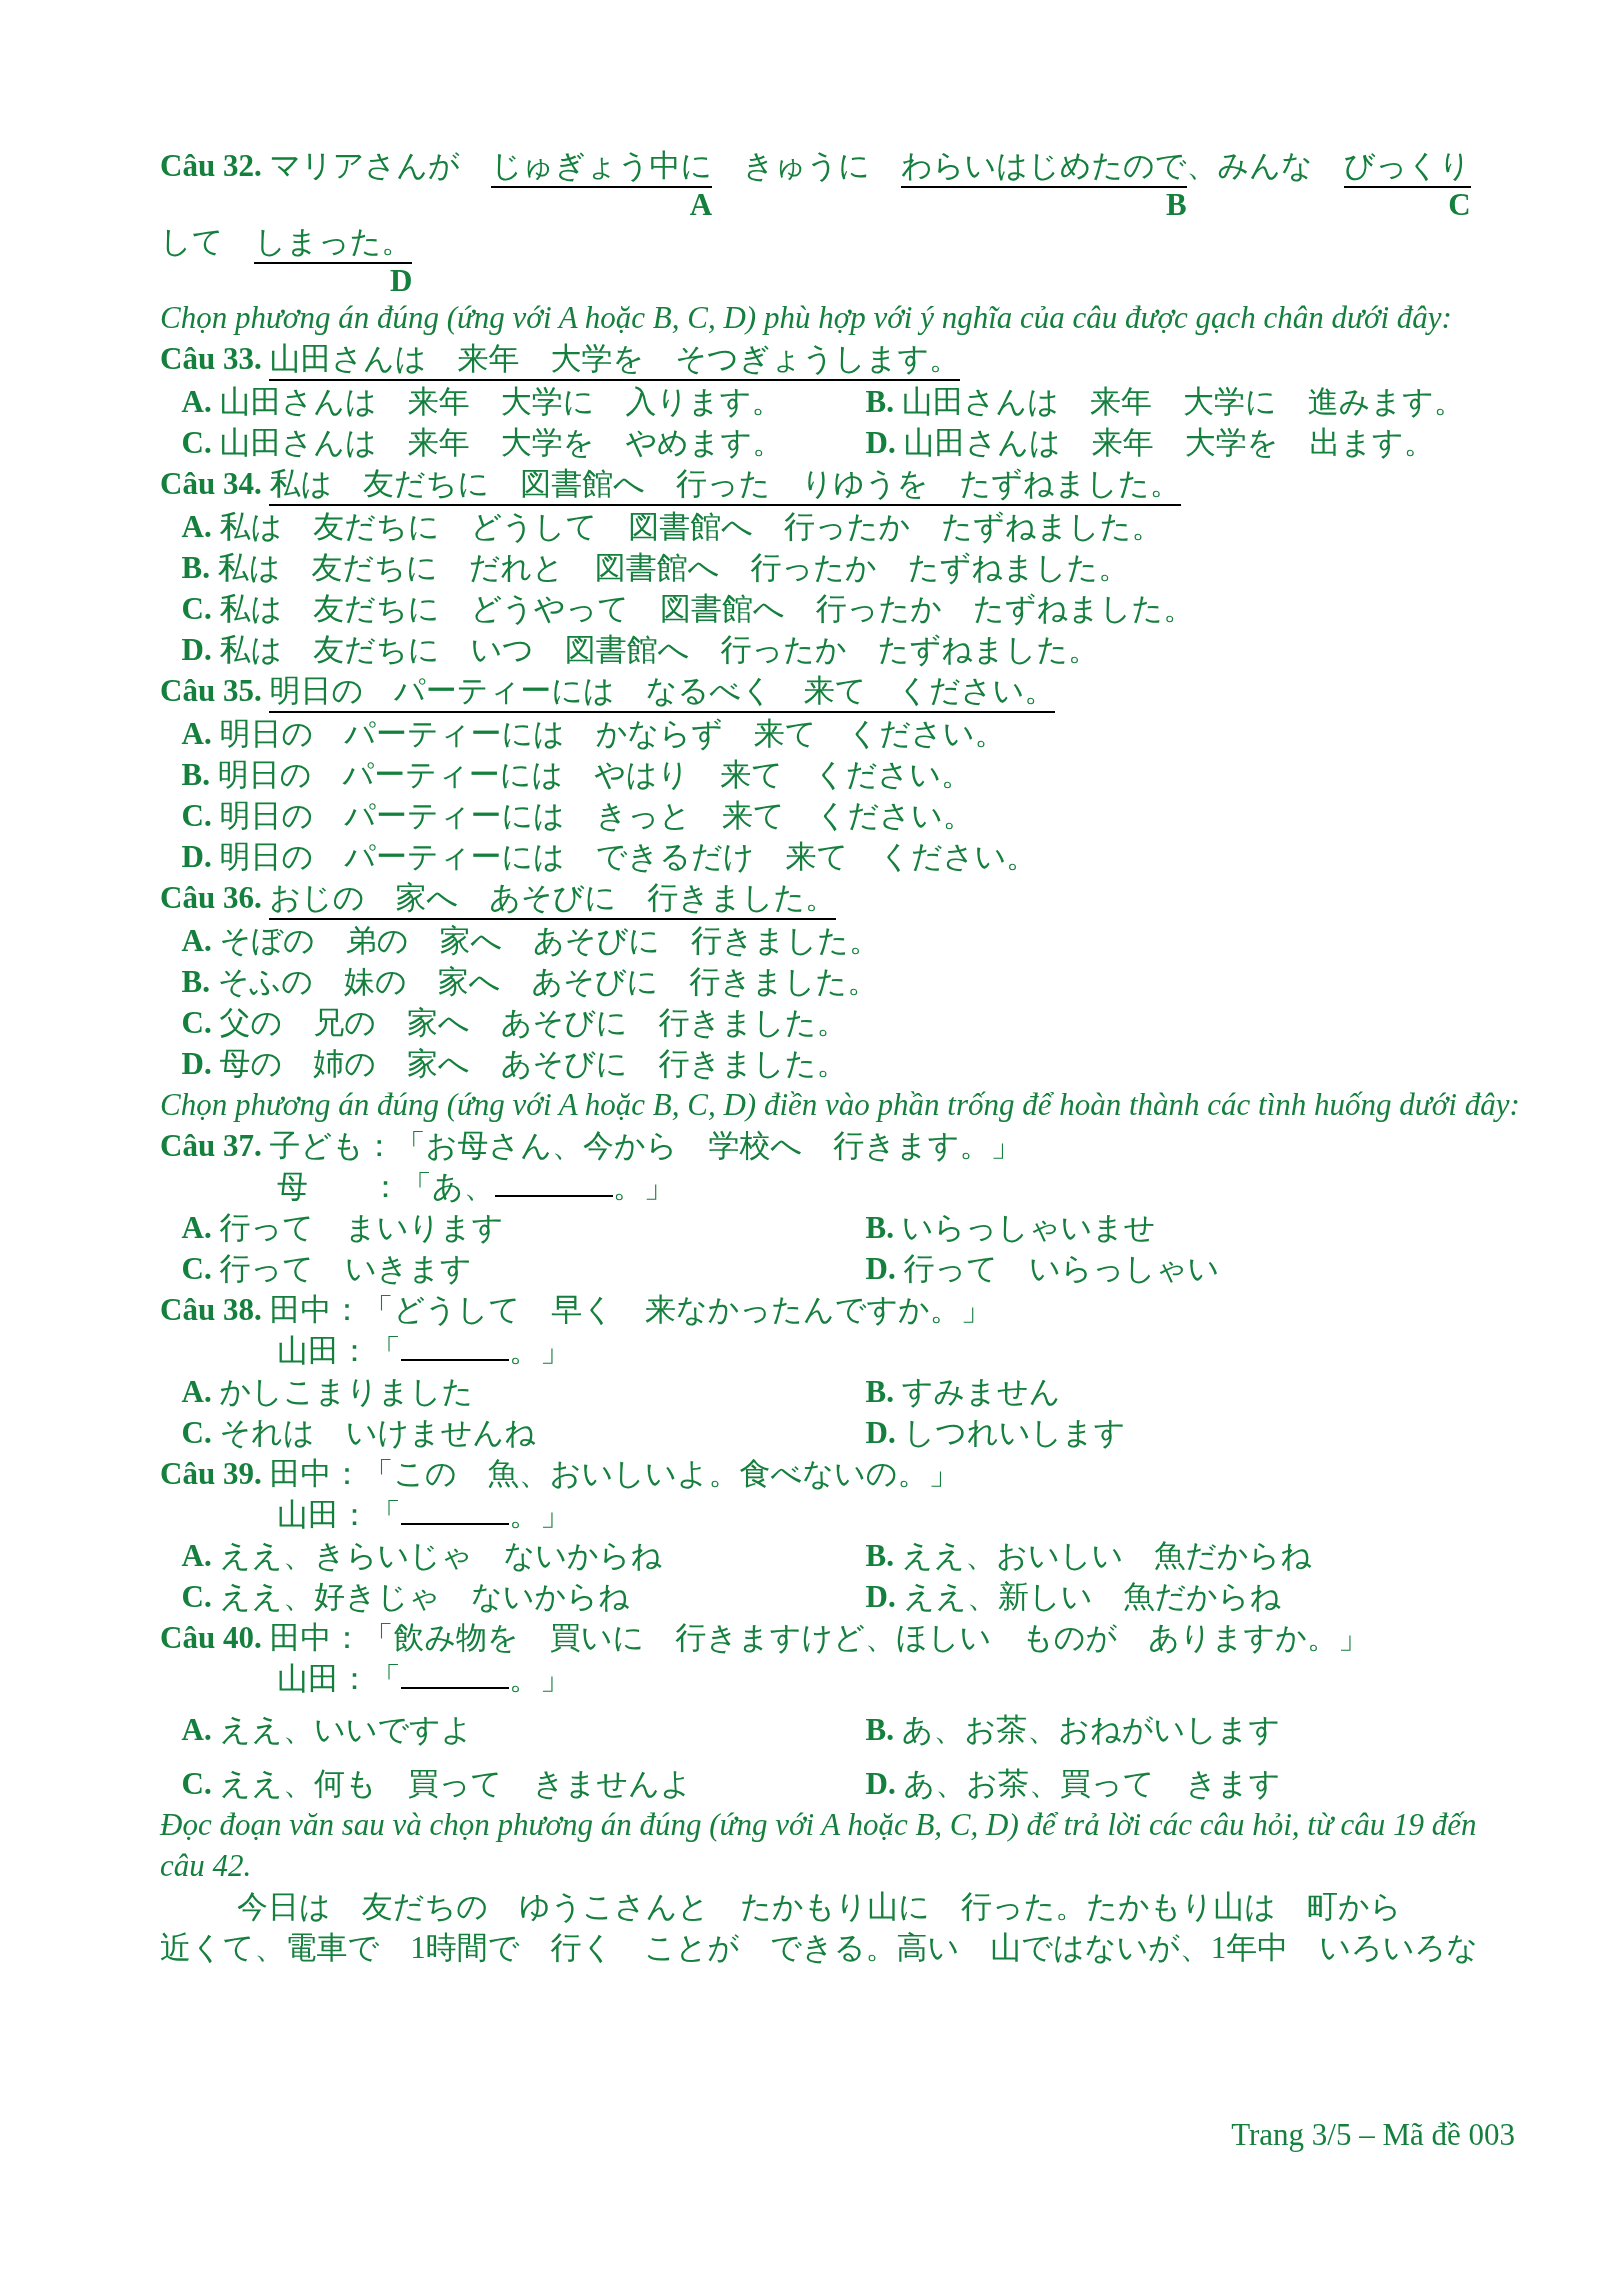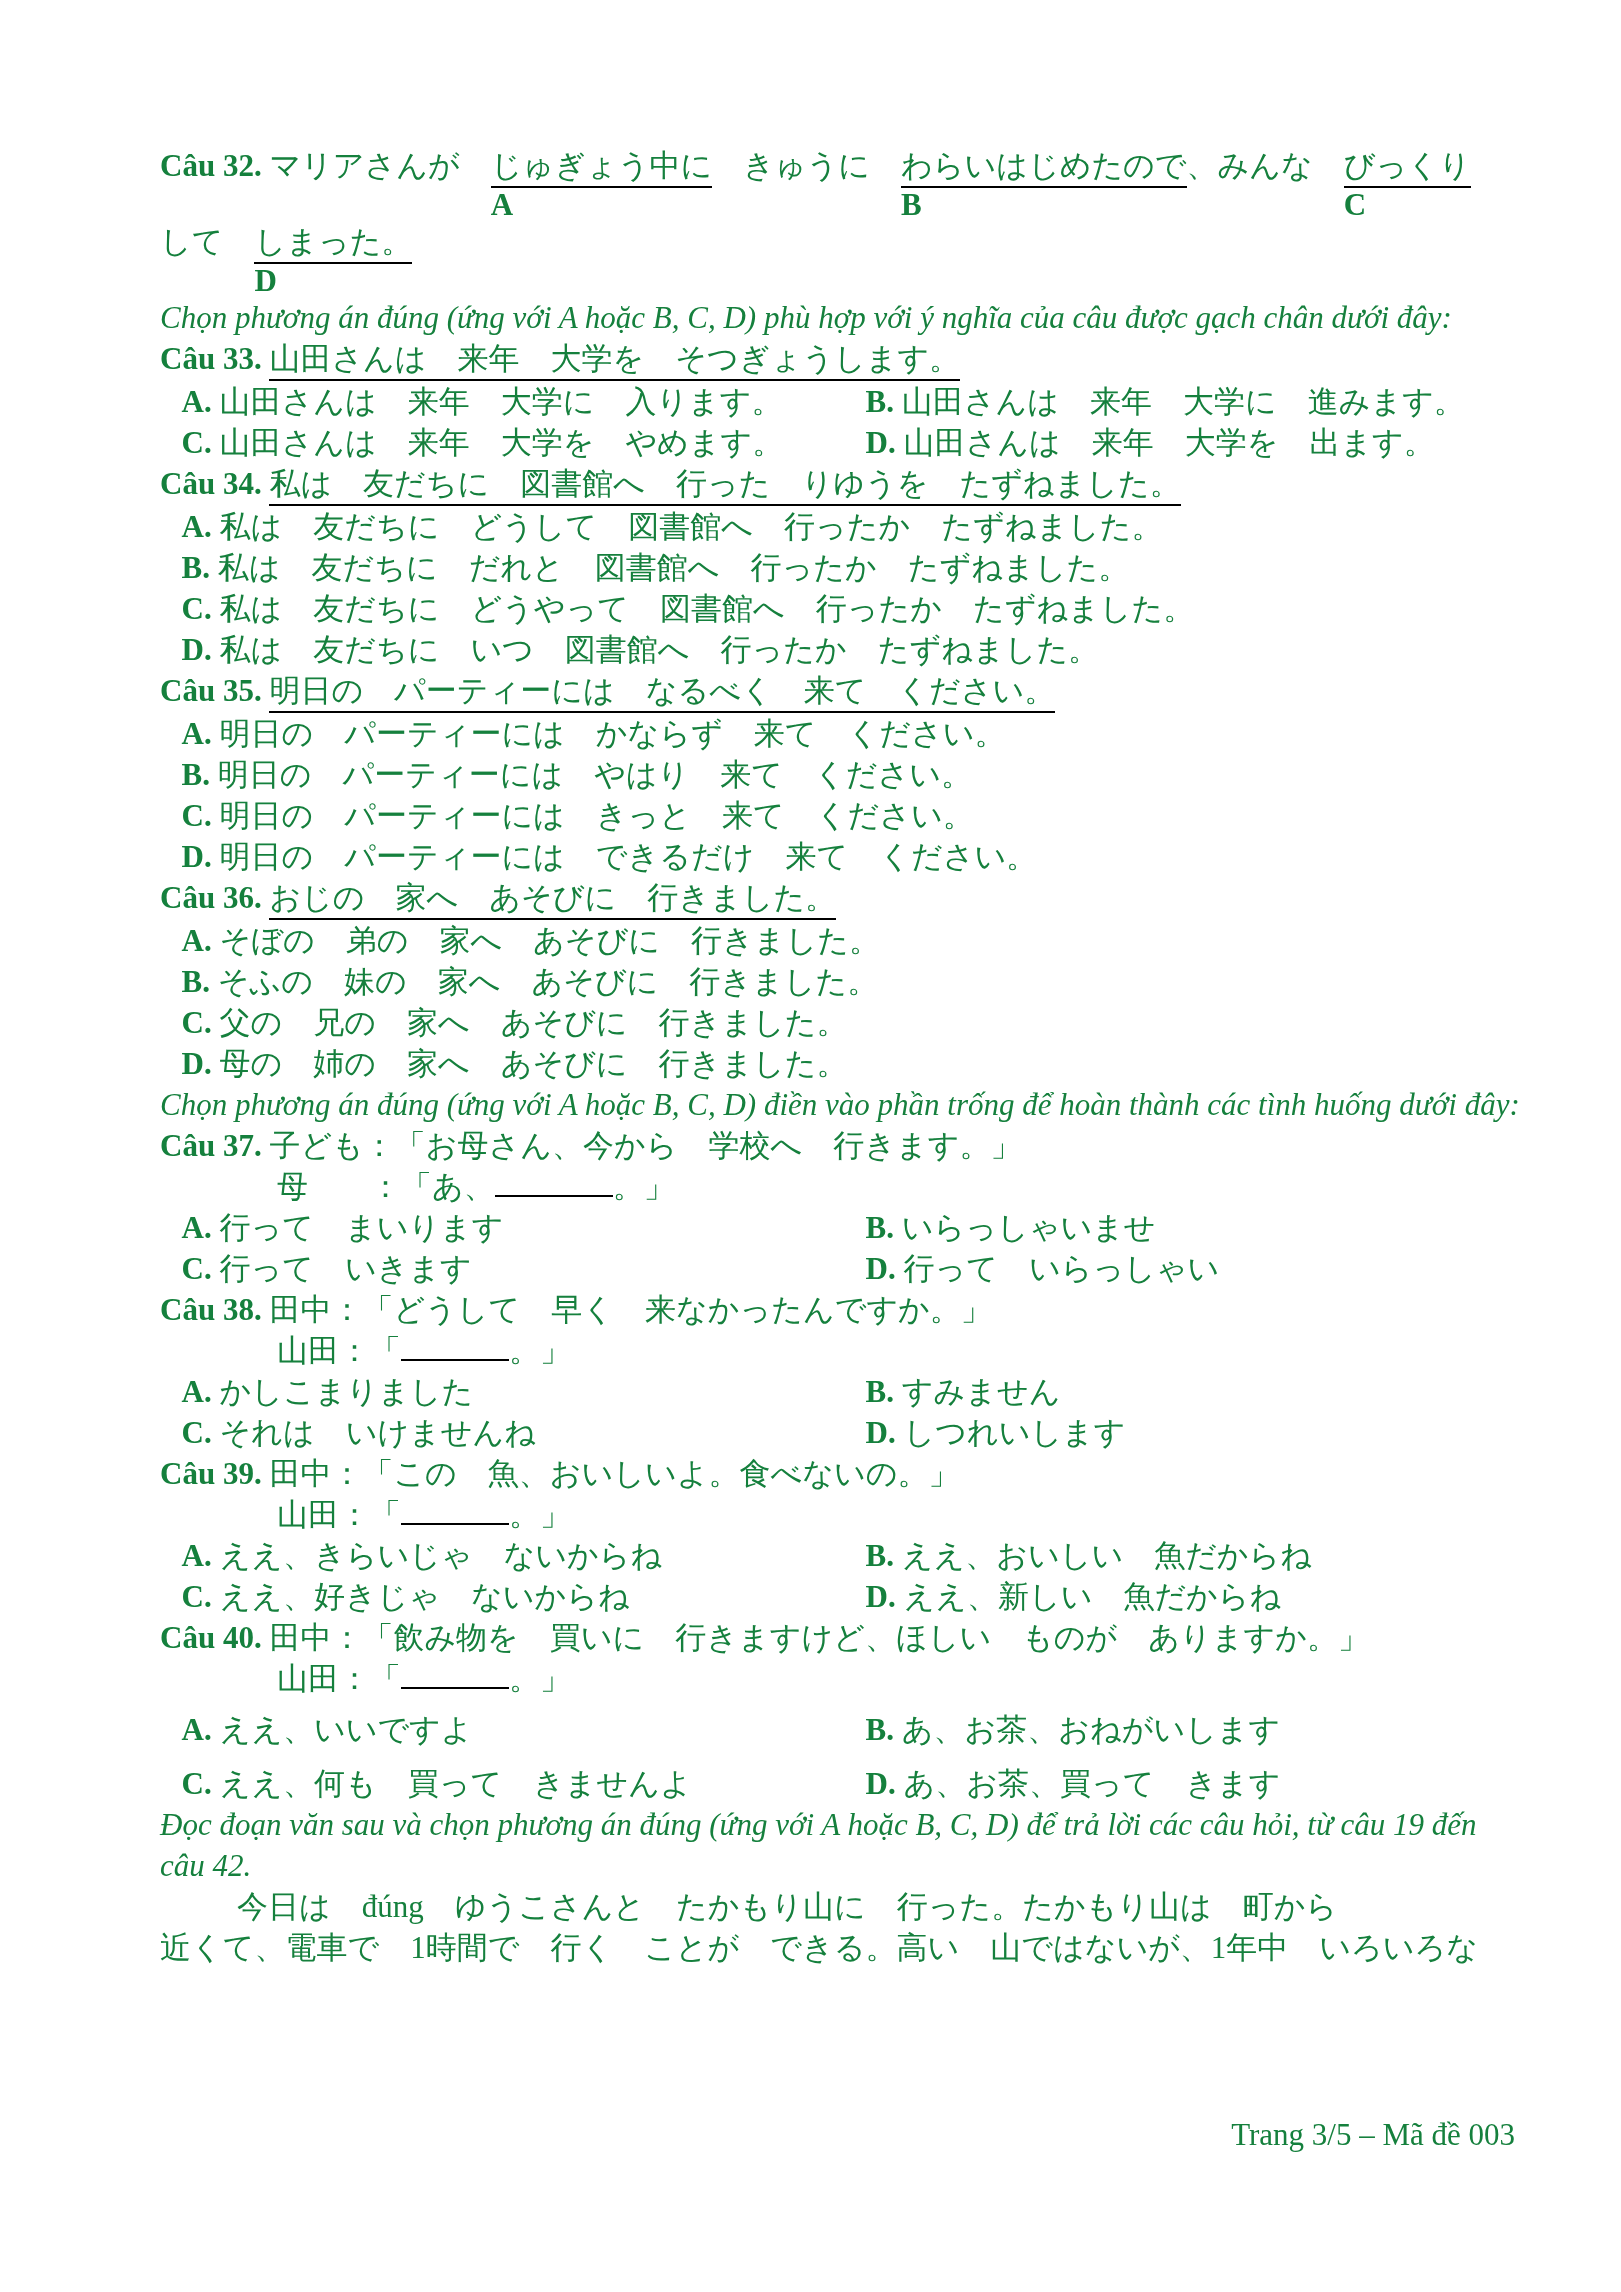--- a/index.html
+++ b/index.html
@@ -8,21 +8,21 @@
     width:1621px;height:2293px;
     background:#ffffff;color:#15803d;
     font-family:"Liberation Serif","DejaVu Serif",serif;
     font-size:31px;
     overflow:hidden;
   }
   .content{position:absolute;left:160px;top:145px;width:1364px;}
   .line{line-height:41px;white-space:pre;}
   .qlabel{font-weight:700;}
   
-  .seg{display:inline-flex;flex-direction:column;align-items:flex-start;vertical-align:top;}
+  .seg{display:inline-flex;flex-direction:column;align-items:flex-end;vertical-align:top;}
   .seg .t{line-height:41px;white-space:pre;}
   .useg .t{border-bottom:2.9px solid #000;}
   .seg .lbl{font-weight:700;line-height:33px;}
   
   .u-sent{display:inline-block;border-bottom:2.9px solid #000;line-height:41px;white-space:pre;}
   
   .opts{margin-left:21.6px;}
   .opts.two{display:grid;grid-template-columns:684px auto;}
   .opts.spaced{margin-top:9.8px;row-gap:13.7px;}
   .opt{line-height:41px;white-space:pre;}
@@ -124,20 +124,20 @@
           <div class="opt"><span class="letter">B. </span><span>あ、お茶、おねがいします</span></div>
           <div class="opt"><span class="letter">C. </span><span>ええ、何も　買って　きませんよ</span></div>
           <div class="opt"><span class="letter">D. </span><span>あ、お茶、買って　きます</span></div>
         </div>
       </section>
       <section class="block">
         <p class="instruction line" style="margin: 0px;">Đọc đoạn văn sau và chọn phương án đúng (ứng với A hoặc B, C, D) để trả lời các câu hỏi, từ câu 19 đến câu 42.</p>
       </section>
       <section class="block">
         <div class="passage">
-          <div class="line pfirst">今日は　đúng　ゆうこさんと　たかもり山に　行った。たかもり山は　町から</div>
+          <div class="line pfirst">今日は　友だちの　ゆうこさんと　たかもり山に　行った。たかもり山は　町から</div>
           <div class="line">近くて、電車で　1時間で　行く　ことが　できる。高い　山ではないが、1年中　いろいろな</div>
         </div>
       </section>
     </main>
   <div class="footer">Trang 3/5 – Mã đề 003</div>
 </div>
 
 
 </body></html>

